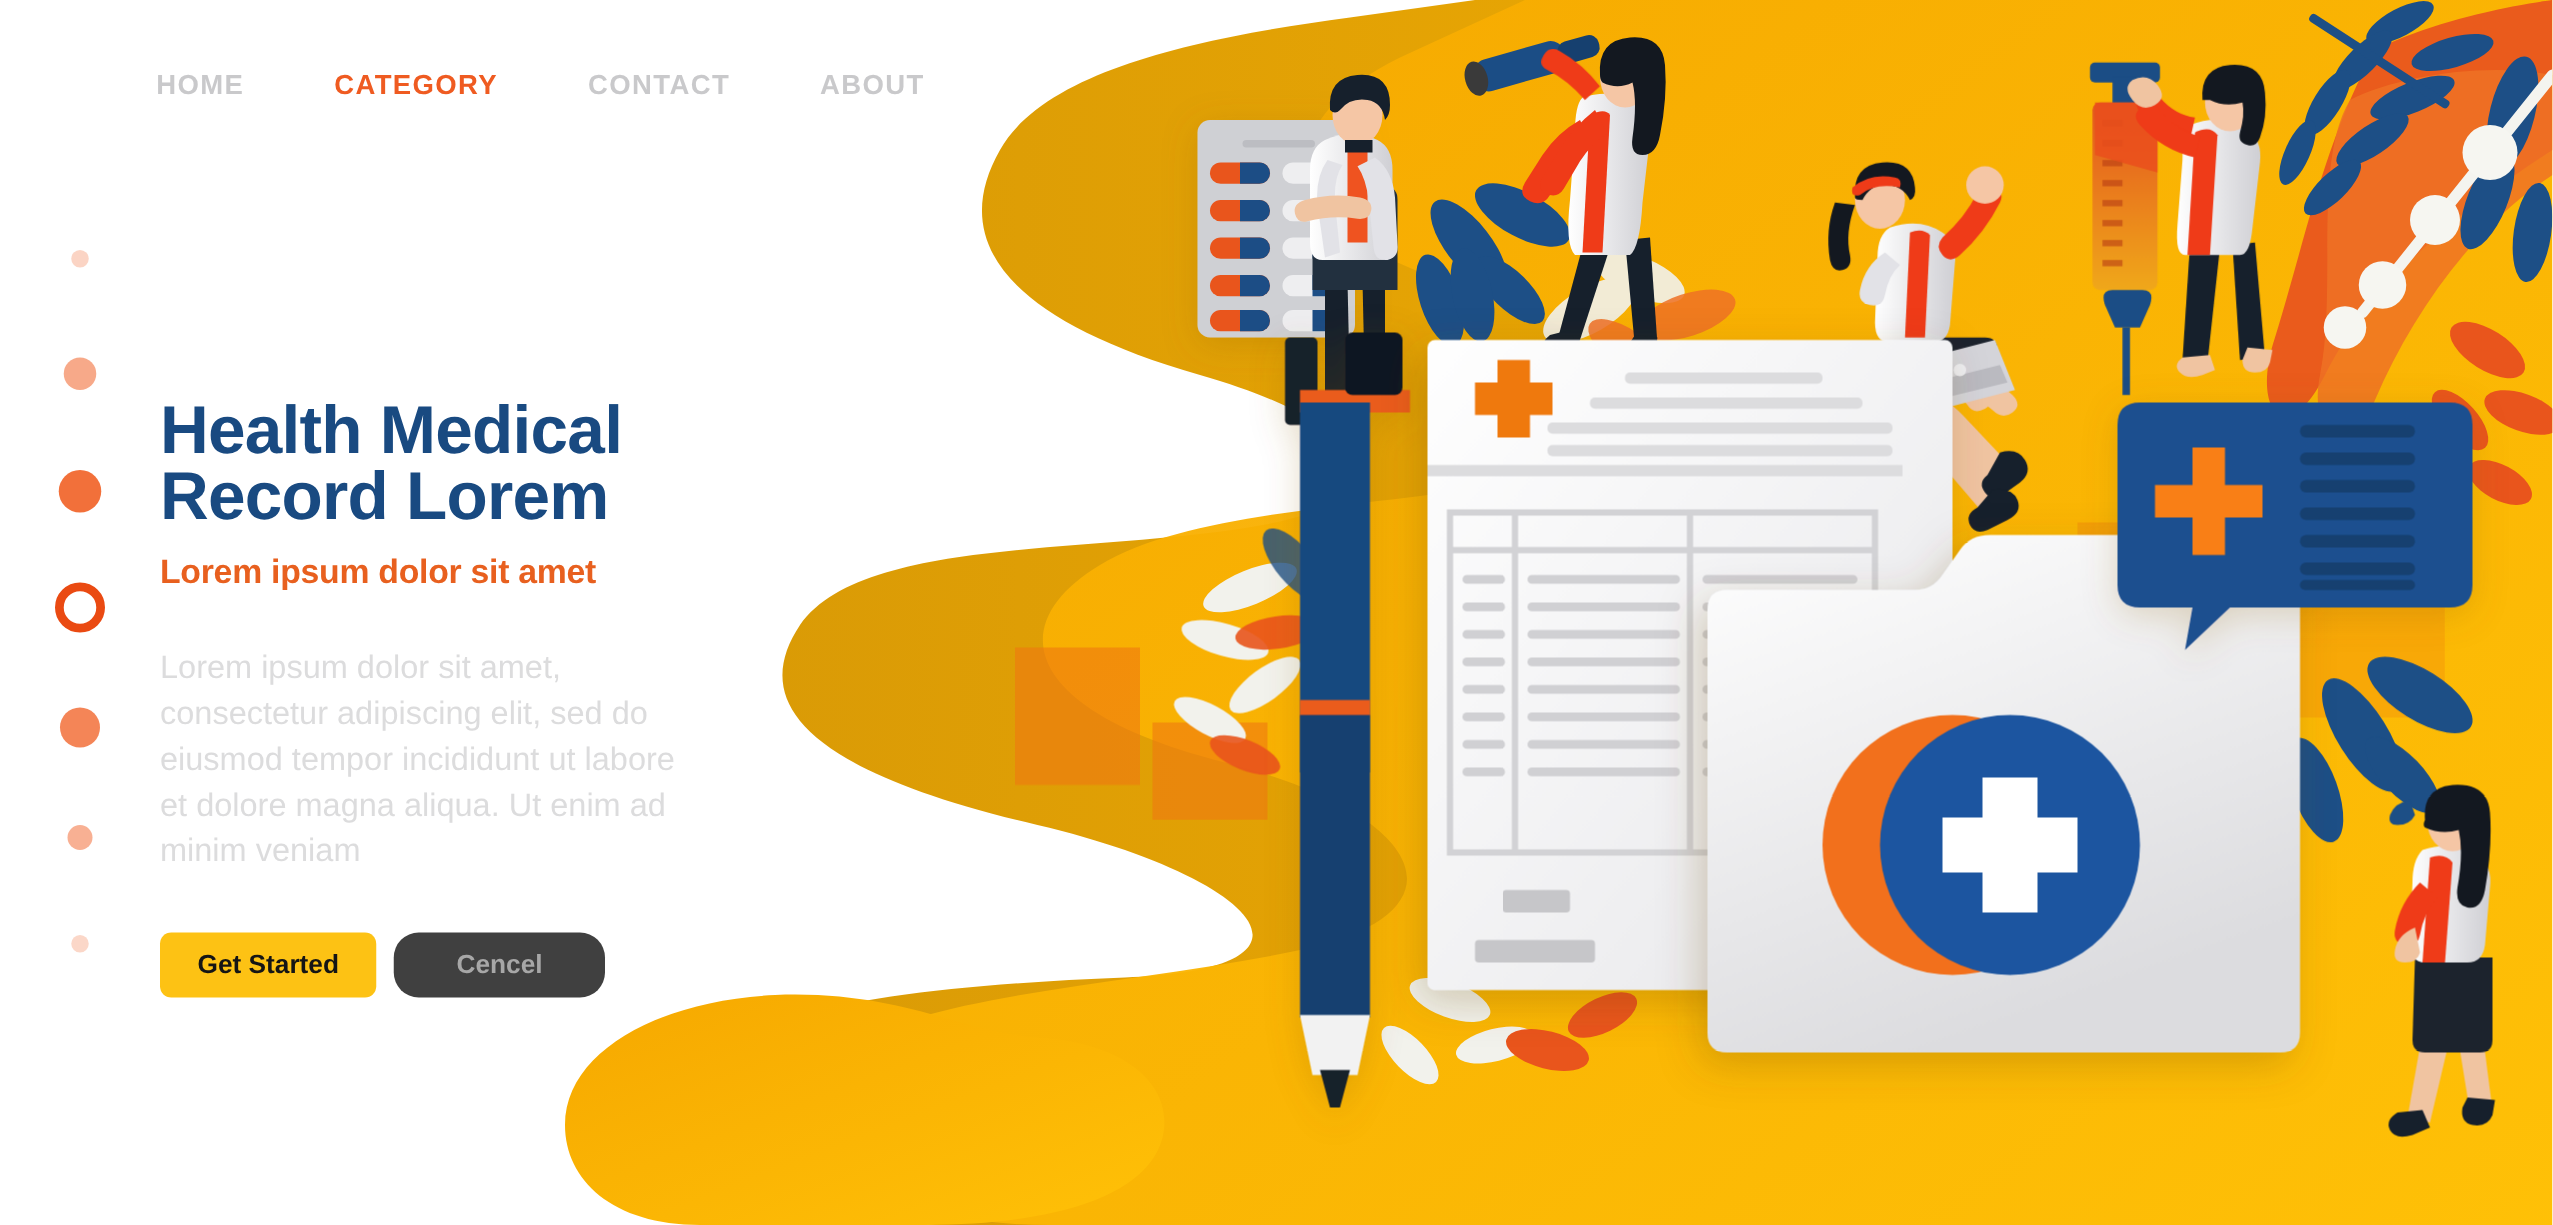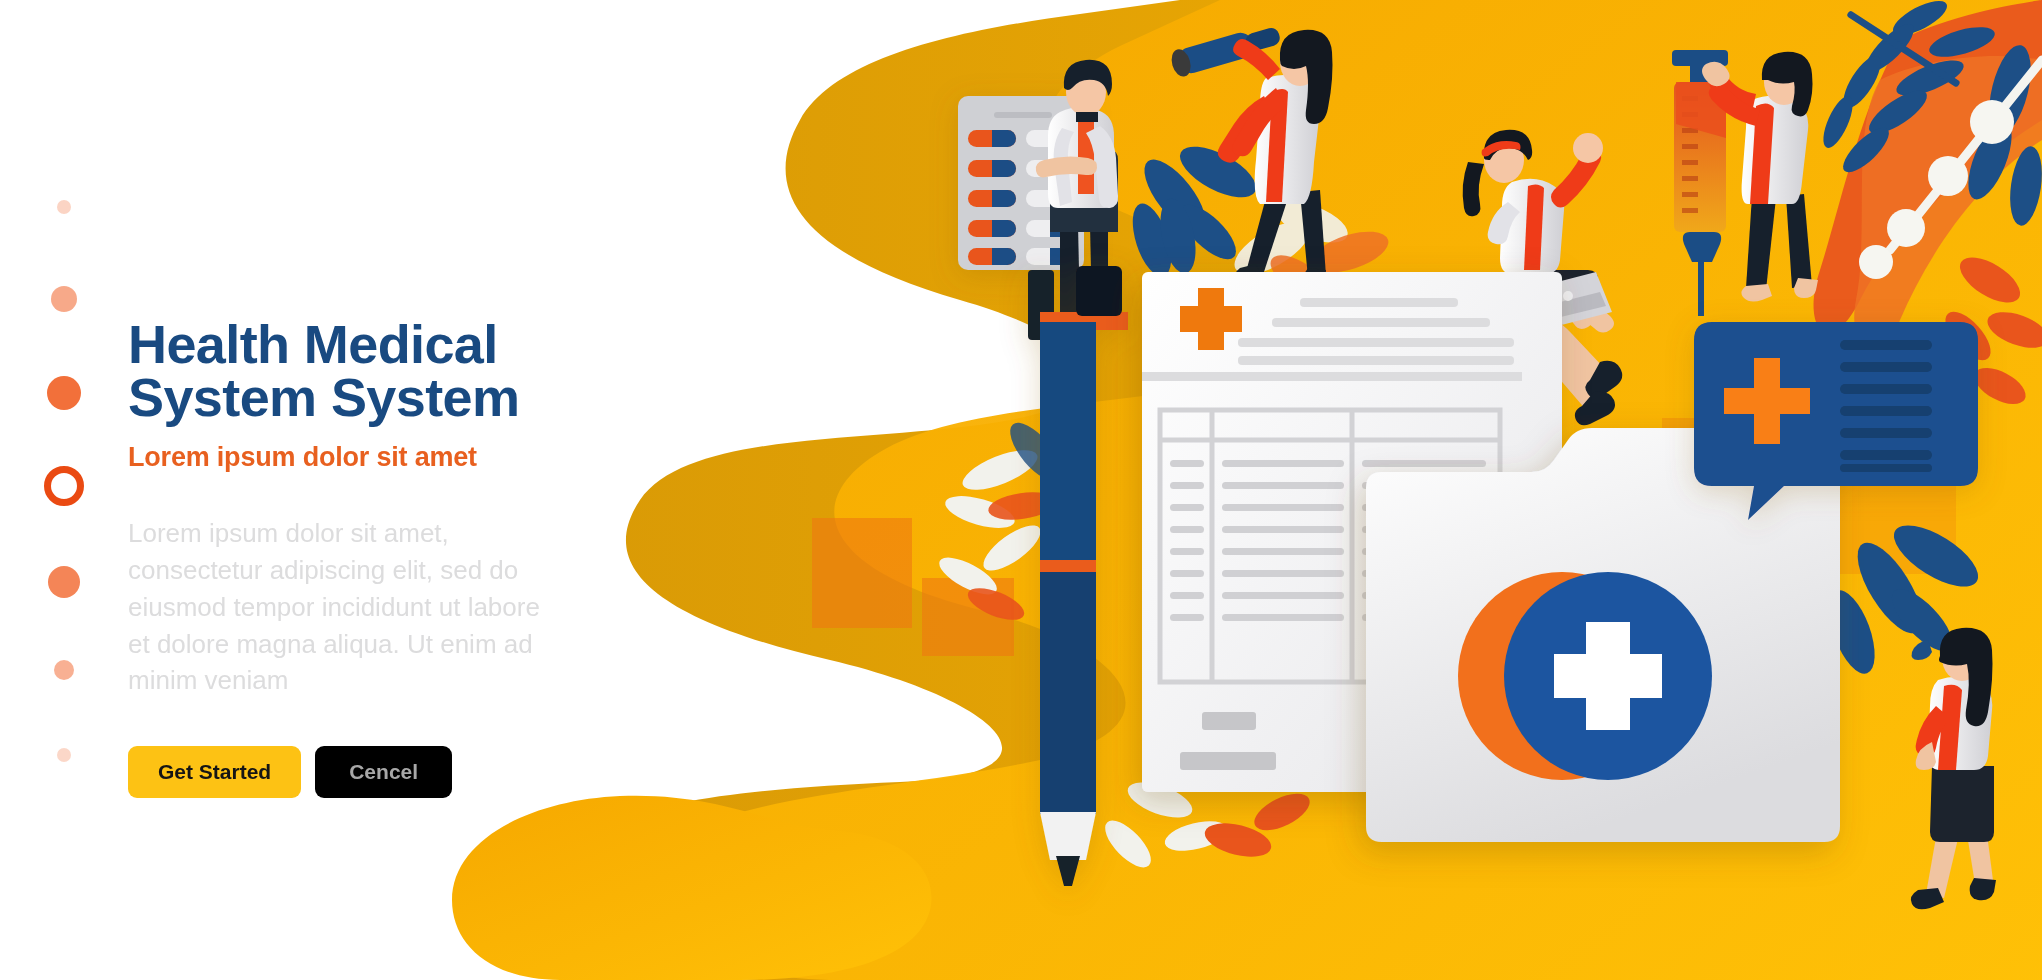--- a/index.html
+++ b/index.html
@@ -20,21 +20,21 @@
   .content { position:absolute; left:128px; top:272px; width:470px; z-index:40;margin-top:46px; }
   .headline { font-size:54px; line-height:0.98; font-weight:bold; color:#194a81;
               letter-spacing:-0.6px; }
   .subhead { margin-top:18px; font-size:27px; font-weight:bold; color:#e8601f;
              letter-spacing:-0.2px; }
   .body-copy { margin-top:42px; font-size:26px; line-height:1.42; color:#dcdcdd; width:440px; }
   .btn-row { margin-top:47px; display:flex; align-items:center; gap:14px; }
   .btn { border:none; border-radius:9px; font-family:inherit; cursor:pointer;
          font-weight:bold; font-size:21px; padding:14px 30px; }
   .btn-primary { background:#fdc214; color:#151515; }
-  .btn-secondary { background:#000000; color:#a7a7a7; padding:14px 34px; }
+  .btn-secondary { background:#404040; color:#a7a7a7; padding:14px 50px;border-radius:20px; }
 
   
   .illus { position:absolute; left:0; top:0; width:2042px; height:980px; z-index:5; }
   .illus svg { display:block; width:2042px; height:980px; }
 </style>
 </head>
 <body>
 
 <div class="page">
 
@@ -453,35 +453,41 @@
         <path d="M1932,742 q-14,6 -16,18 q-2,10 8,10 q10,0 12,-8 z" fill="#f0c4a1"></path>
         <ellipse cx="1962" cy="658" rx="20" ry="23" fill="#f5c6a5"></ellipse>
         <path d="M1940,656 q-2,-26 22,-28 q28,-2 30,22 q2,28 -4,62 q-3,16 -14,14 q-10,-2 -8,-16 q5,-28 1,-46 q-14,4 -27,-2 q-2,-2 0,-6 z" fill="#131820"></path>
         <path d="M1928,640 q-12,2 -16,12 q-2,8 6,8 q10,0 14,-8 z" fill="#1d4f86"></path>
       </g>
 
     </g>
   </svg>
   </div>
 
+  <nav class="nav">
+    <span class="nav-item">HOME</span>
+    <span class="nav-item active">CATEGORY</span>
+    <span class="nav-item">CONTACT</span>
+    <span class="nav-item">ABOUT</span>
+  </nav>
 
   <div class="dots">
     <span class="dot" style="width:14px;height:14px;left:14px;top:0px;opacity:.30"></span>
     <span class="dot" style="width:26px;height:26px;left:8px;top:86px;opacity:.60"></span>
     <span class="dot" style="width:34px;height:34px;left:4px;top:176px;opacity:1"></span>
     <span class="dot" style="width:40px;height:40px;left:1px;top:266px;background:none;border:7px solid #ea4a12;"></span>
     <span class="dot" style="width:32px;height:32px;left:5px;top:366px;opacity:.85"></span>
     <span class="dot" style="width:20px;height:20px;left:11px;top:460px;opacity:.55"></span>
     <span class="dot" style="width:14px;height:14px;left:14px;top:548px;opacity:.28"></span>
   </div>
 
   <div class="content">
     <h1 class="headline">
       <span>Health Medical</span><br>
-      <span>System System</span>
+      <span>Record Lorem</span>
     </h1>
     <p class="subhead">Lorem ipsum dolor sit amet</p>
     <p class="body-copy">Lorem ipsum dolor sit amet, consectetur adipiscing elit, sed do eiusmod tempor incididunt ut labore et dolore magna aliqua. Ut enim ad minim veniam</p>
     <div class="btn-row">
       <button class="btn btn-primary">Get Started</button>
       <button class="btn btn-secondary">Cencel</button>
     </div>
   </div>
 
 </div>

